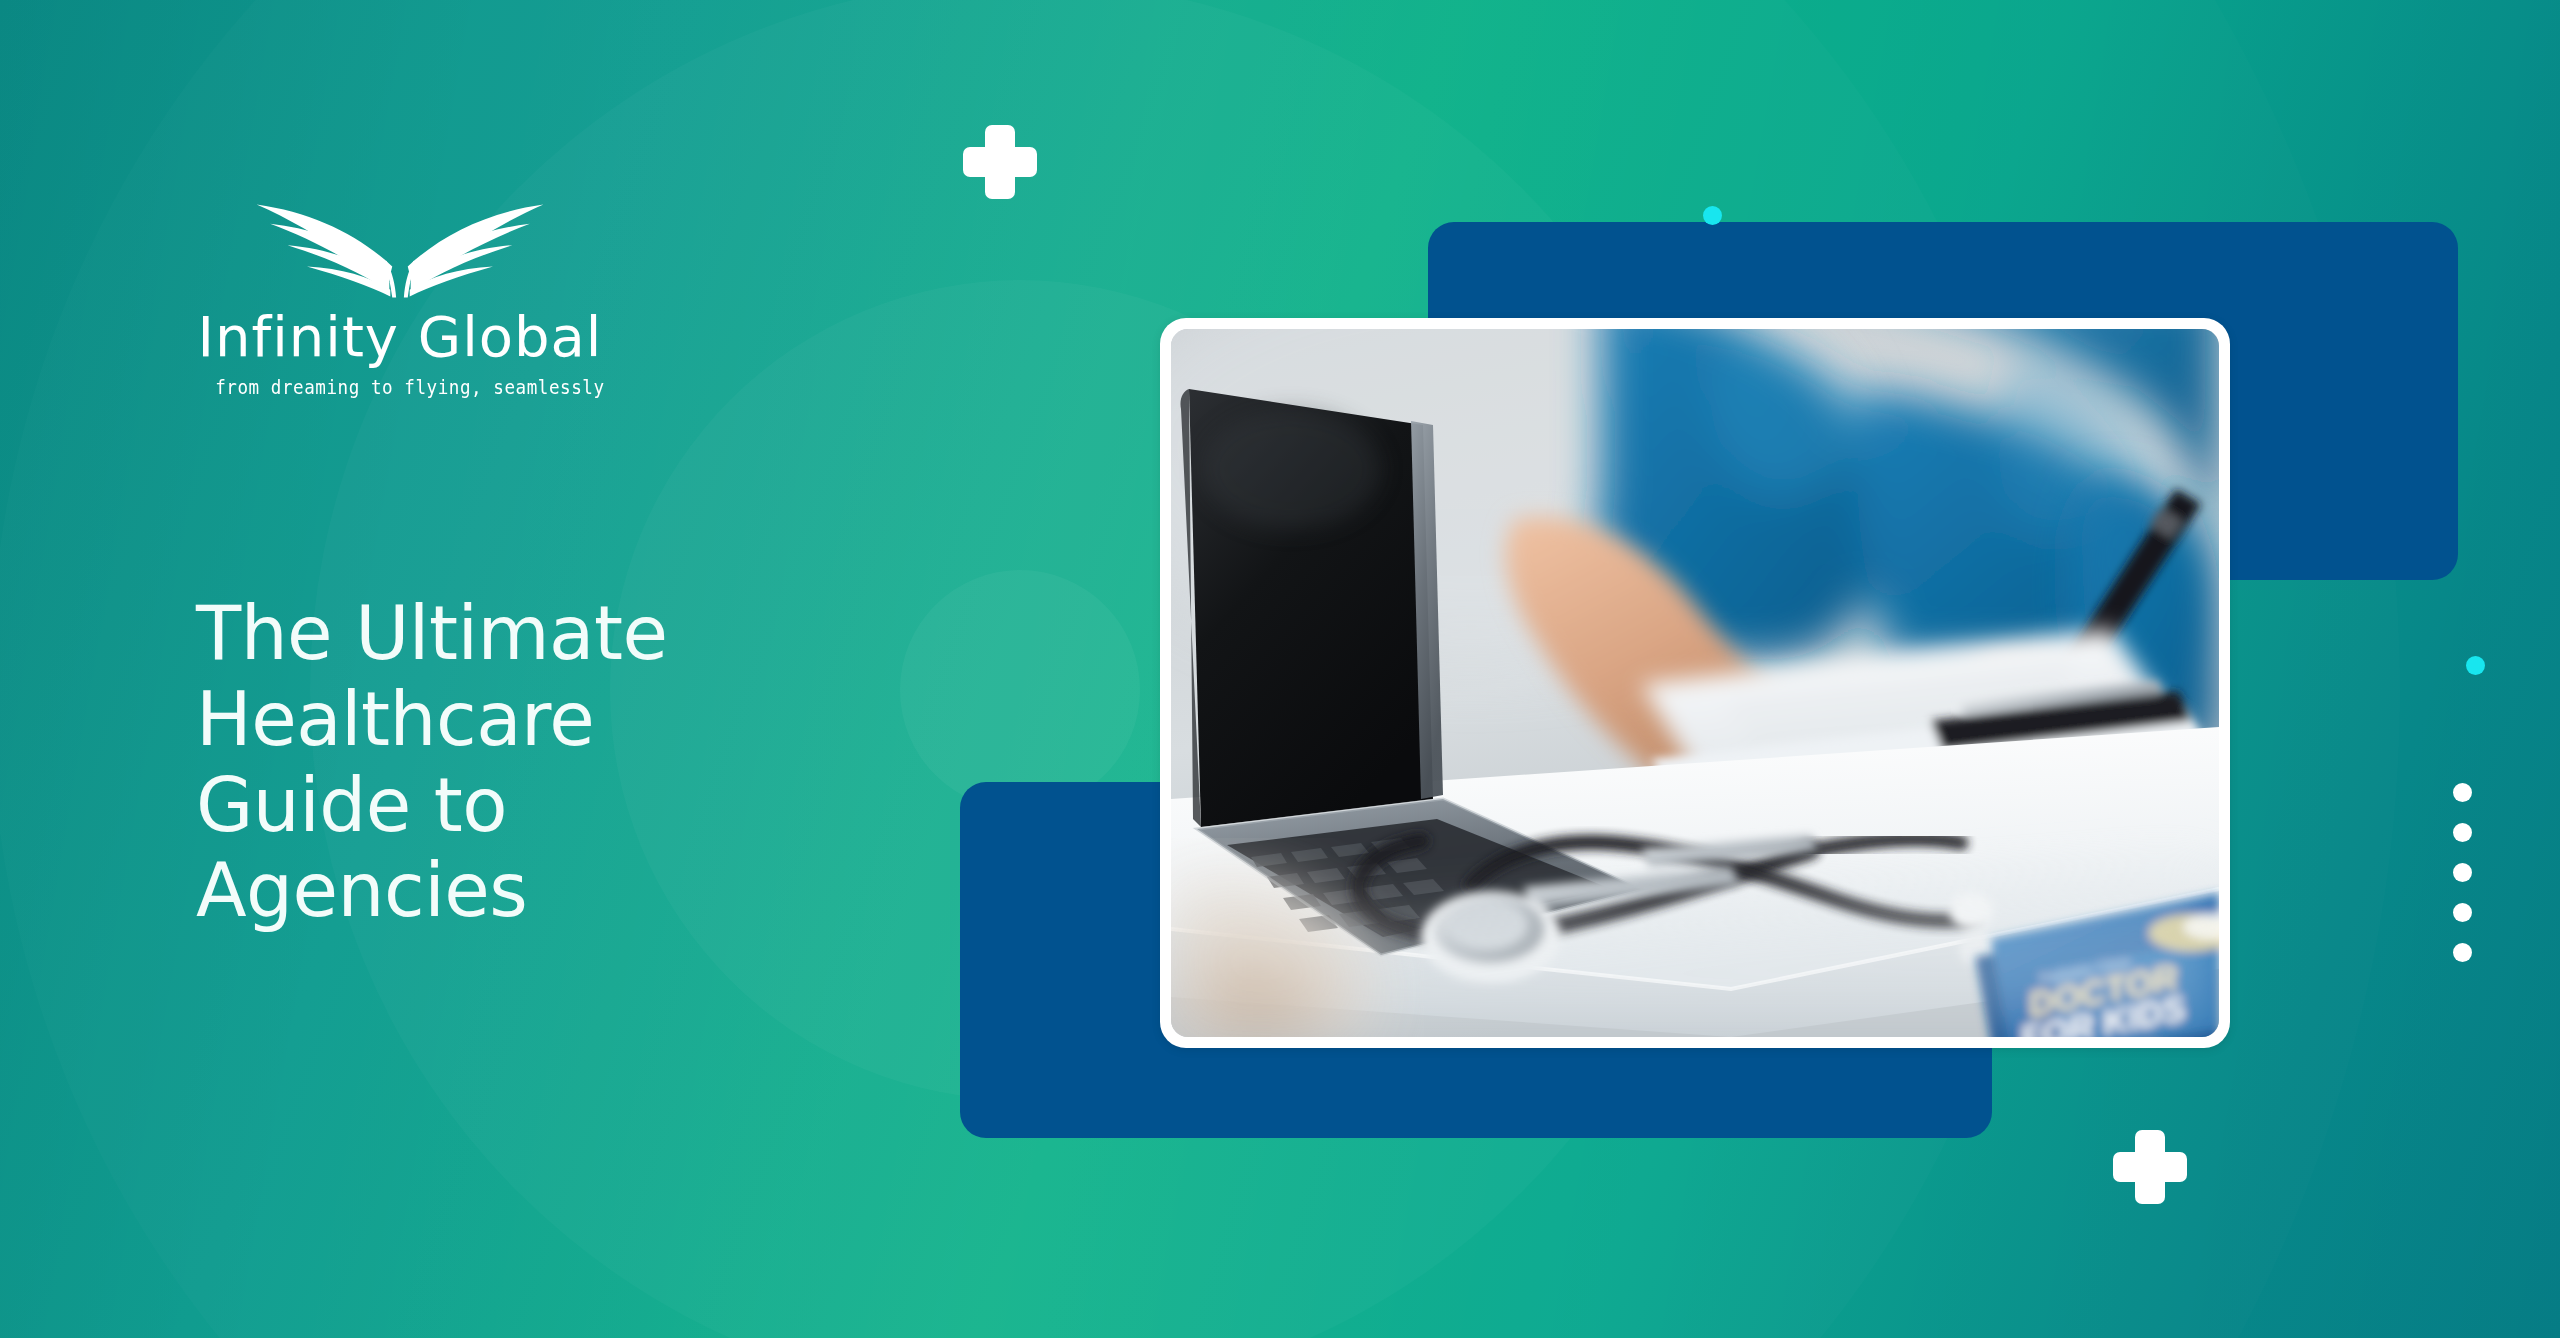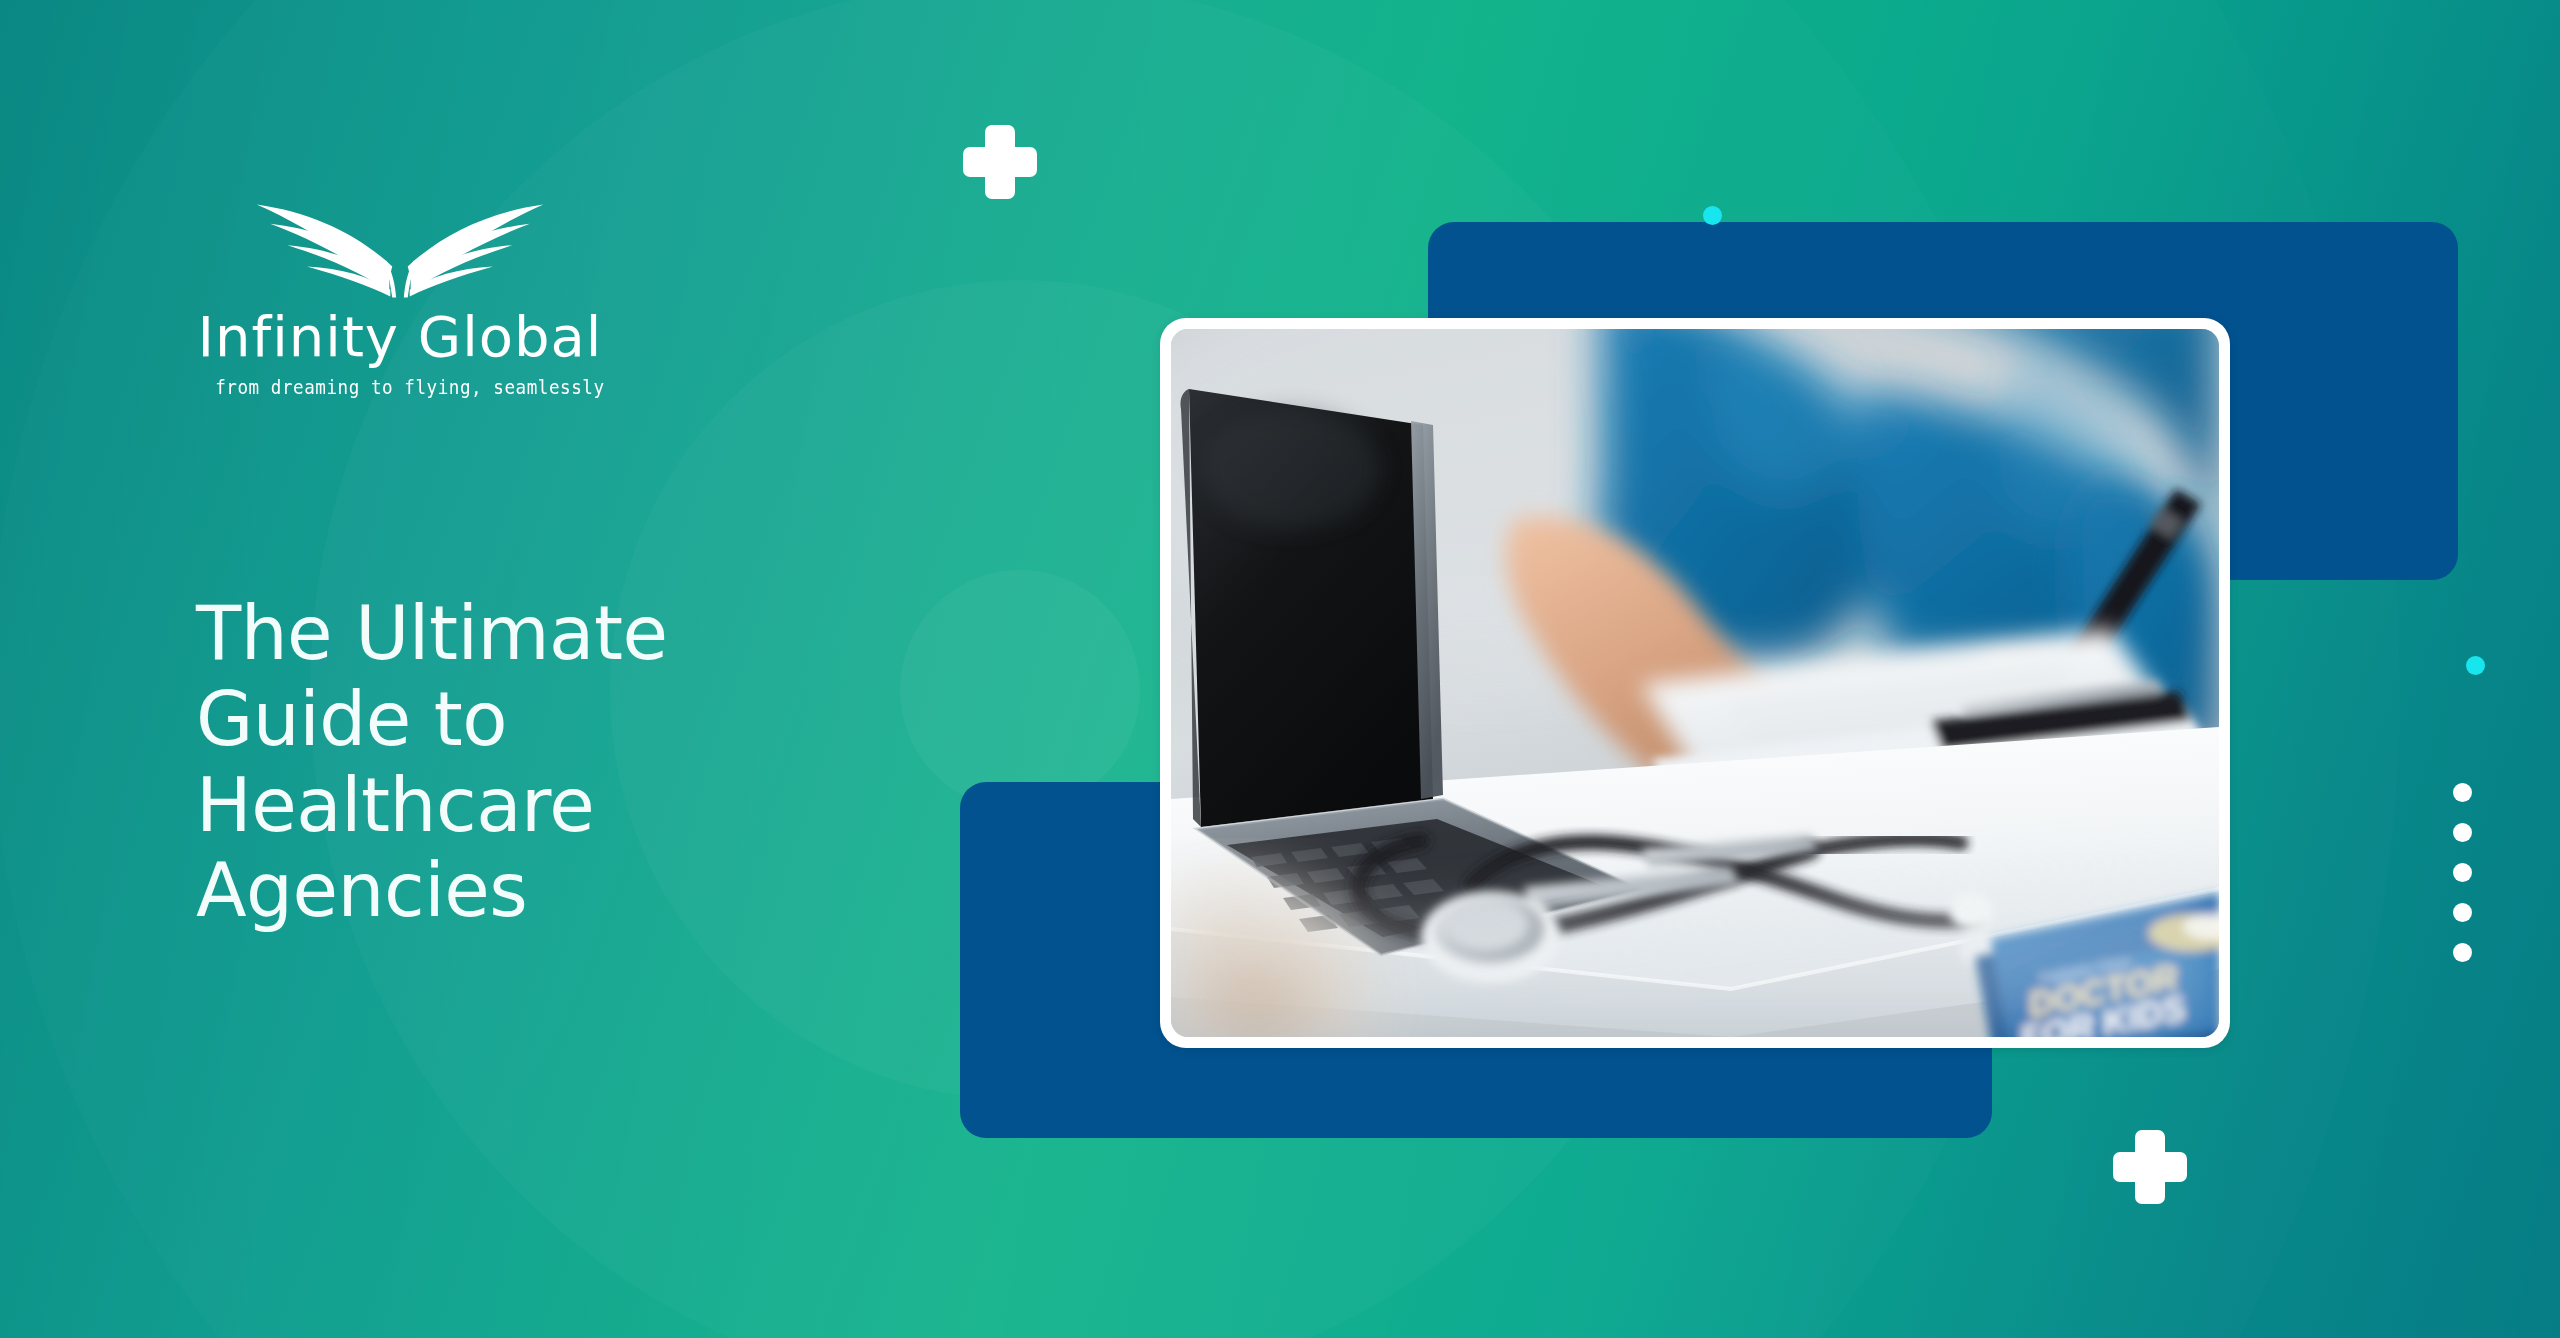--- a/index.html
+++ b/index.html
@@ -157,22 +157,22 @@
         <path d="M256 72 C220 74 192 82 170 96 C170 99 170 101 170 103 C192 92 220 82 256 72 Z"></path>
         <path d="M174 66 C168 78 165 90 164 104 L168 104 C170 90 172 78 177 68 Z"></path>
       </g>
     </svg>
     <div class="logo-name">Infinity Global</div>
     <div class="logo-tagline">from dreaming to flying, seamlessly</div>
   </div>
 
   <div class="headline">
     <span class="ln">The Ultimate</span>
+    <span class="ln">Healthcare</span>
     <span class="ln">Guide to</span>
-    <span class="ln">Healthcare</span>
     <span class="ln">Agencies</span>
   </div>
 
   <div class="photo-card">
     <div class="photo">
       <svg viewBox="0 0 1048 708" preserveAspectRatio="xMidYMid slice">
         <defs>
           <linearGradient id="gWall" x1="0" y1="0" x2="0.3" y2="1">
             <stop offset="0%" stop-color="#c9ced2"></stop>
             <stop offset="55%" stop-color="#d8dde0"></stop>

